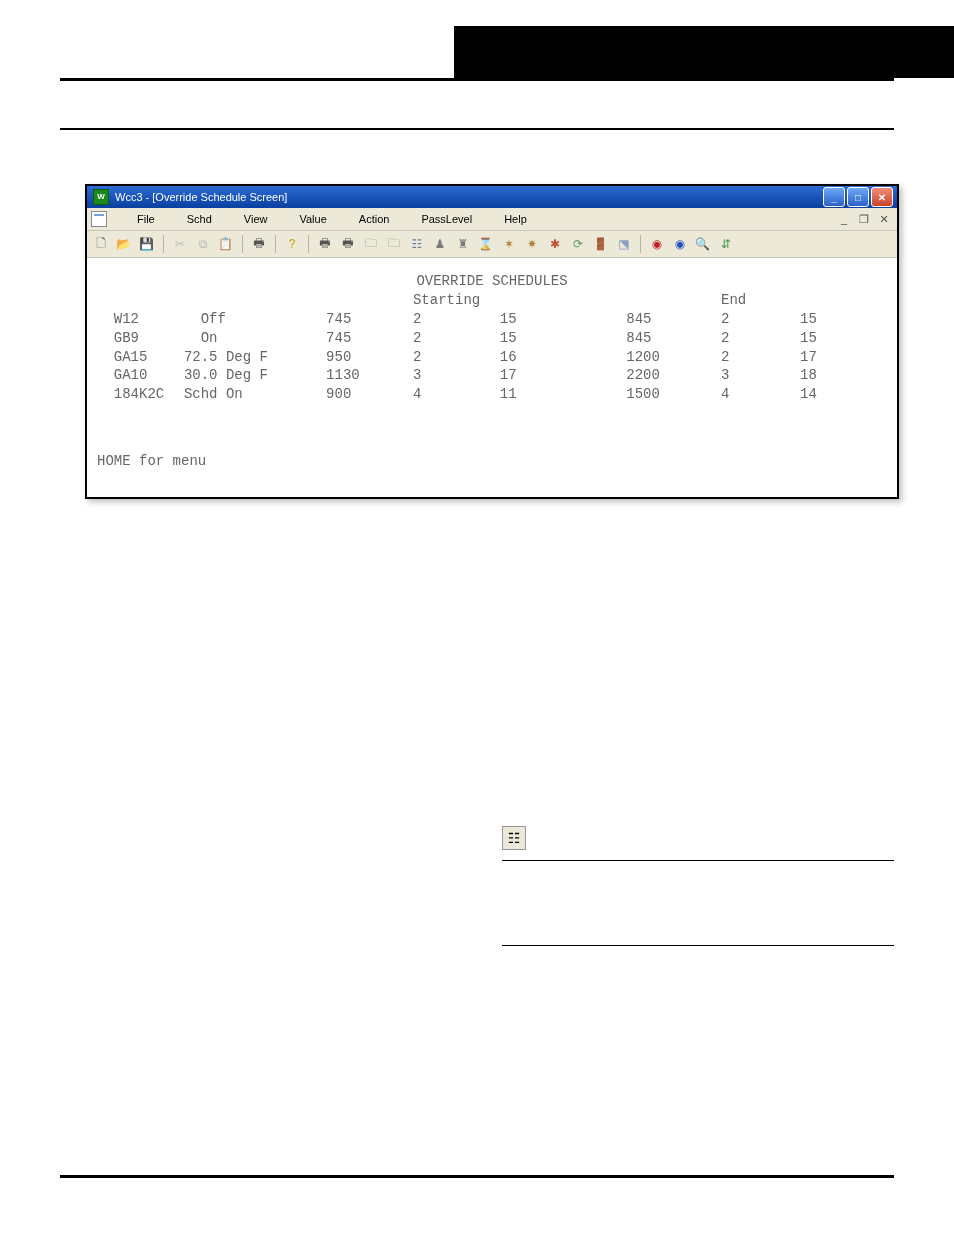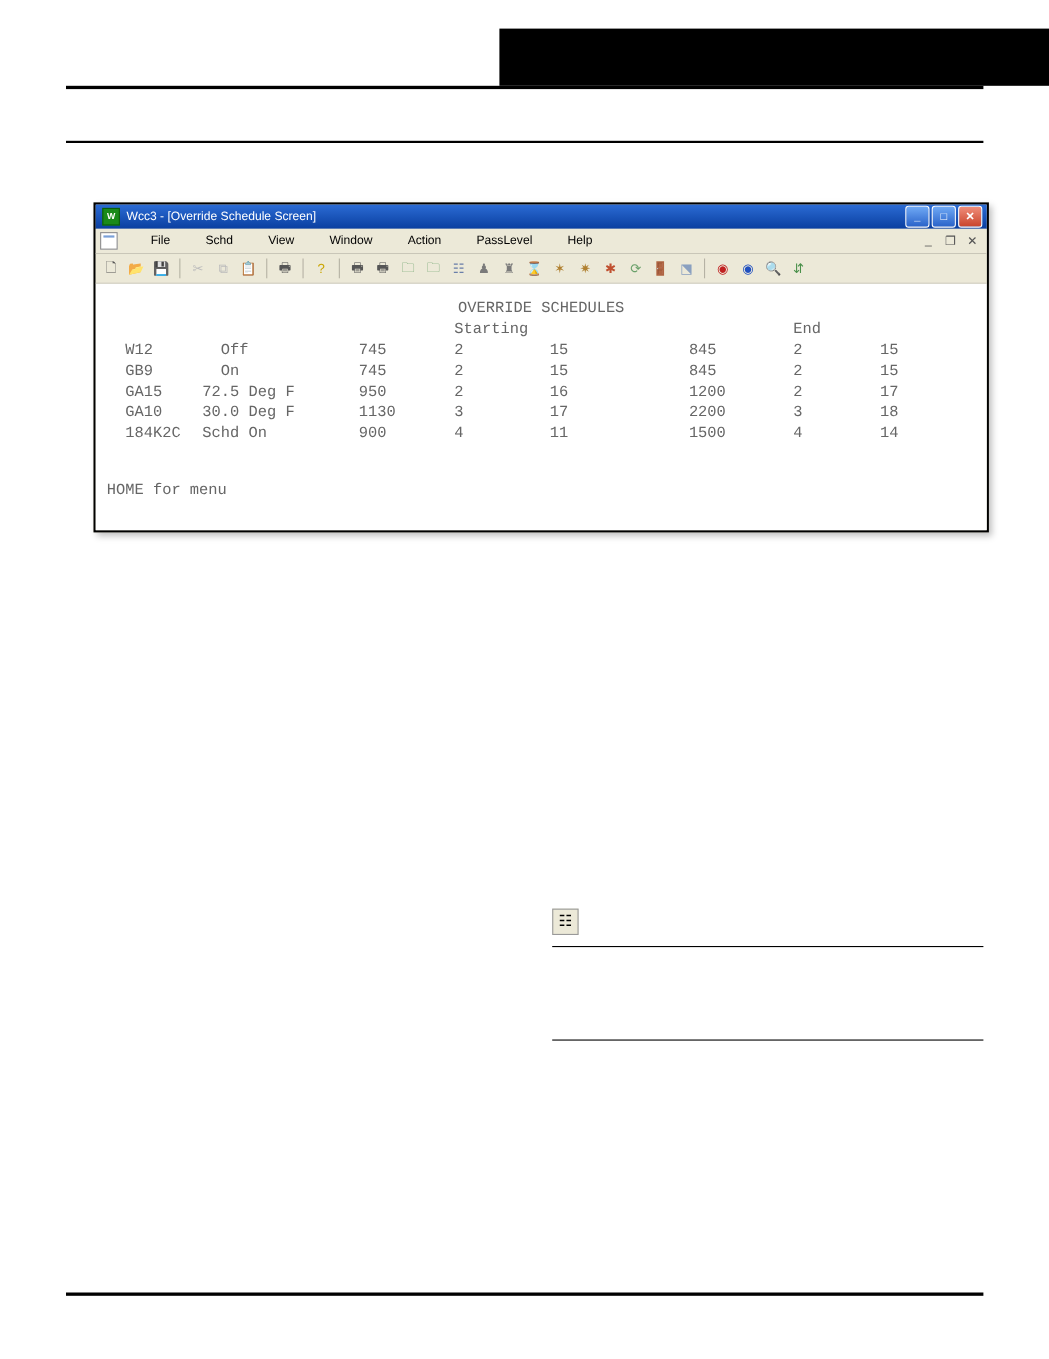--- a/index.html
+++ b/index.html
@@ -24,21 +24,21 @@
   .menubar .mdi-btns{margin-left:auto;display:flex;gap:6px;padding-right:6px;color:#555}
   .menubar .mdi-btns span{width:14px;text-align:center}
   .toolbar{height:26px;background:#ece9d8;border-bottom:1px solid #c9c6b8;display:flex;align-items:center;padding:0 4px;gap:3px}
   .tbtn{width:18px;height:18px;display:flex;align-items:center;justify-content:center;font-size:12px;border:1px solid transparent;color:#444}
   .tbtn.colored{color:inherit}
   .tsep{width:1px;height:18px;background:#b5b2a4;margin:0 3px}
   .content{background:#fff;padding:14px 10px 26px 10px;font-family:"Courier New",monospace;font-size:14px;color:#666;line-height:1.35}
   .content .hdr-line{white-space:pre}
   table.sched{width:100%;border-collapse:collapse;table-layout:fixed}
   table.sched td{white-space:pre;padding:0;font-family:"Courier New",monospace;font-size:14px;color:#666}
-  .home{margin-top:33px}
+  .home{margin-top:48px}
   .col-addr{width:11%}
   .col-type{width:18%}
   .col-stime{width:11%}
   .col-smon{width:11%}
   .col-sday{width:16%}
   .col-etime{width:12%}
   .col-emon{width:10%}
   .col-eday{width:11%}
 
   .field-icon{position:absolute;top:826px;left:502px;width:22px;height:22px;border:1px solid #999;background:#ece9d8;display:flex;align-items:center;justify-content:center;font-size:14px}
@@ -63,21 +63,21 @@
         <div class="winbtn btn-max">□</div>
         <div class="winbtn btn-close">✕</div>
       </div>
     </div>
 
     <div class="menubar">
       <div class="docicon"></div>
       <span class="mitem">File</span>
       <span class="mitem">Schd</span>
       <span class="mitem">View</span>
-      <span class="mitem">Window</span>
+      <span class="mitem">Value</span>
       <span class="mitem">Action</span>
       <span class="mitem">PassLevel</span>
       <span class="mitem">Help</span>
       <div class="mdi-btns">
         <span>_</span>
         <span>❐</span>
         <span>✕</span>
       </div>
     </div>
 

